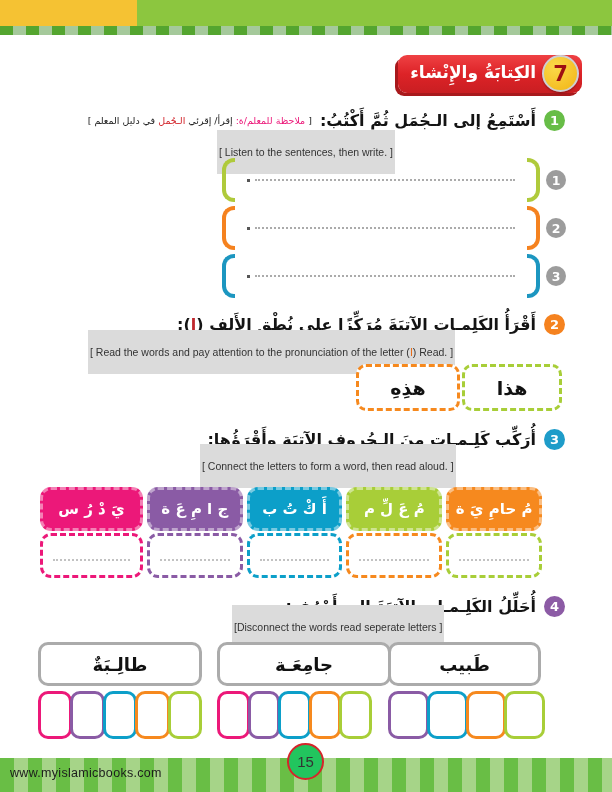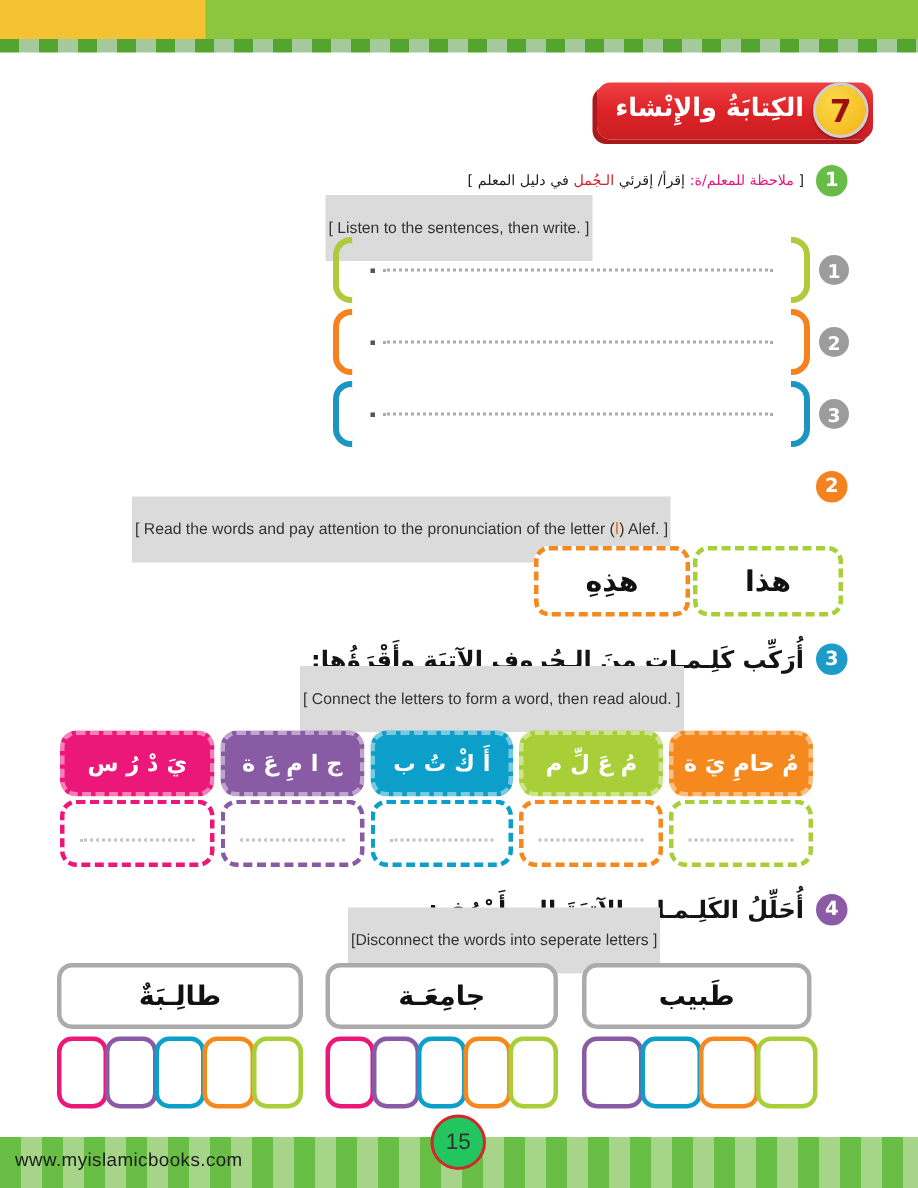--- a/index.html
+++ b/index.html
@@ -79,21 +79,21 @@
   .slot{flex:1;height:45px;border-radius:11px;border:3px dashed var(--c);
      box-sizing:border-box;background:#fff;position:relative;}
   .slot::after{content:"";position:absolute;left:10px;right:10px;top:58%;
      border-top:2px dotted #C2C2C2;}
   .wide{flex:1.08;}
 
   
   .gwordbox{position:absolute;top:642px;height:44px;border:3px solid #ABABAB;
      border-radius:10px;box-sizing:border-box;background:#fff;display:flex;
      align-items:center;justify-content:center;font-size:18px;font-weight:bold;color:#111;}
-  .gw-talibah{left:38px;width:164px;} .gw-jamia{left:217px;width:155px;}
+  .gw-talibah{left:38px;width:164px;} .gw-jamia{left:217px;width:174px;}
   .gw-tabib{left:388px;width:153px;}
   .cells{position:absolute;top:691px;height:48px;display:flex;}
   .c-talibah{left:38px;width:164px;} .c-jamia{left:217px;width:155px;}
   .c-tabib{left:388px;width:157px;}
   .cell{flex:1;border:3px solid var(--c);border-radius:10px;background:#fff;
      box-sizing:border-box;margin-left:-2px;}
   .cell:first-child{margin-left:0;}
   .pk{--c:#EC1879;} .pu{--c:#8A5BA5;} .te{--c:#0C9FC9;}
   .og{--c:#F6891E;} .lm{--c:#A8CE38;}
 </style>
@@ -107,20 +107,21 @@
   </div>
   <div class="topstripes"></div>
 
   <div class="banner">
     <div class="banner-title" dir="rtl">الكِتابَةُ والإِنْشاء</div>
     <div class="badge7">7</div>
   </div>
 
   <div class="exhead" style="top:110px">
     <div class="badge b-green">1</div>
+    <span>أَسْتَمِعُ إلى الـجُمَل ثُمَّ أَكْتُبُ:</span>
     <span class="note" dir="rtl">
       <span>[</span>
       <span class="magenta">ملاحظة للمعلم/ة:</span>
       <span>إقرأ/ إقرئي</span>
       <span class="rednote">الـجُمل</span>
       <span>في دليل المعلم</span>
       <span>]</span>
     </span>
   </div>
   <div class="cap" style="top:146px;left:217px">
@@ -150,23 +151,24 @@
     <div class="line">
         <div class="ldot"></div>
         <div class="ldash"></div>
       </div>
     <div class="brk brk-r"></div>
     <div class="lnum">3</div>
   </div>
 
   <div class="exhead" style="top:314px">
     <div class="badge b-orange">2</div>
+    <span><span>أَقْرَأُ الكَلِمـاتِ الآتيَةَ مُرَكِّزًا على نُطْقِ الأَلِف (</span><span class="rletter">ا</span><span>):</span></span>
   </div>
   <div class="cap" style="top:346px;left:88px">
-    <span class="hl"><span>[ Read the words and pay attention to the pronunciation of the letter (</span><span class="oletter">ا</span><span>) Alef. ]</span></span>
+    <span class="hl"><span>[ Read the words and pay attention to the pronunciation of the letter (</span><span class="oletter">ا</span><span>) Read. ]</span></span>
   </div>
   <div class="wordbox wb-green">هذا</div>
   <div class="wordbox wb-orange">هذِهِ</div>
 
   <div class="exhead" style="top:429px">
     <div class="badge b-blue">3</div>
     <span>أُرَكِّب كَلِـمـاتٍ مِنَ الـحُروفِ الآتِيَةِ وأَقْرَؤُها:</span>
   </div>
   <div class="cap" style="top:460px;left:200px">
     <span class="hl">[ Connect the letters to form a word, then read aloud. ]</span>
@@ -185,21 +187,21 @@
     <div class="slot te"></div>
     <div class="slot pu"></div>
     <div class="slot pk wide"></div>
   </div>
 
   <div class="exhead" style="top:596px">
     <div class="badge b-purple">4</div>
     <span>أُحَلِّلُ الكَلِـمـاتِ الآتيَةَ إلى أَحْرُفٍ:</span>
   </div>
   <div class="cap" style="top:621px;left:232px">
-    <span class="hl">[Disconnect the words into seperate letters ]</span>
+    <span class="hl">[Disconnect the words read seperate letters ]</span>
   </div>
 
   <div class="gwordbox gw-tabib">طَبيب</div>
   <div class="gwordbox gw-jamia">جامِعَـة</div>
   <div class="gwordbox gw-talibah">طالِـبَةٌ</div>
 
   <div class="cells c-tabib">
     <div class="cell pu"></div>
     <div class="cell te"></div>
     <div class="cell og"></div>

